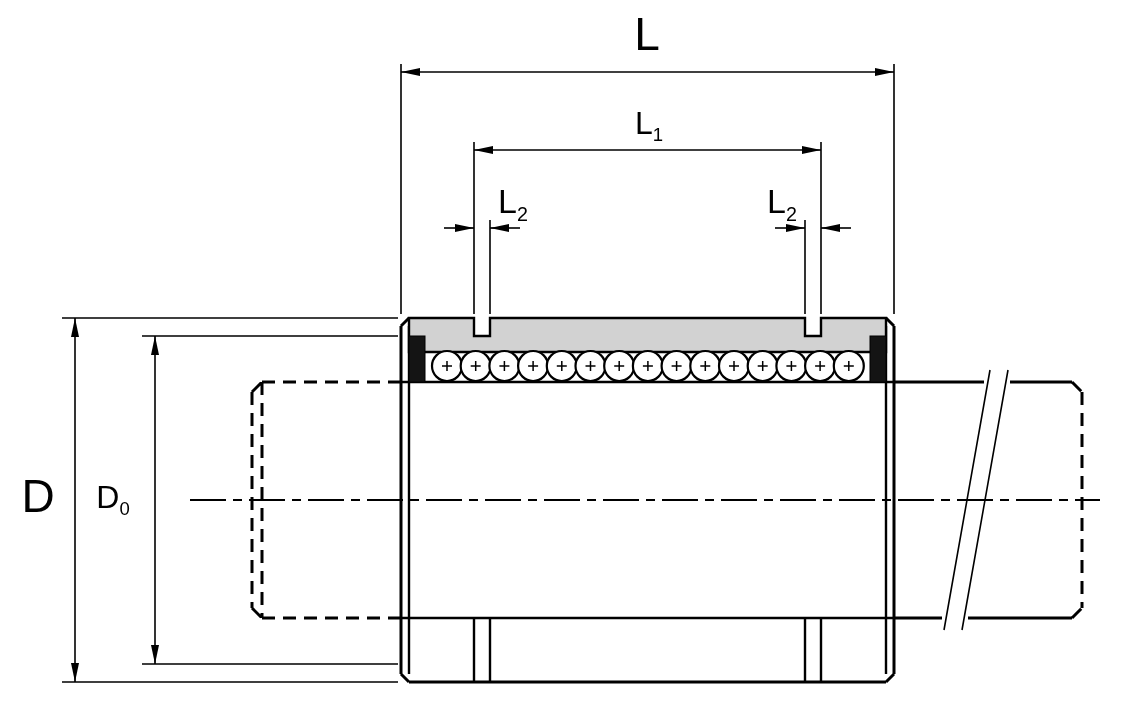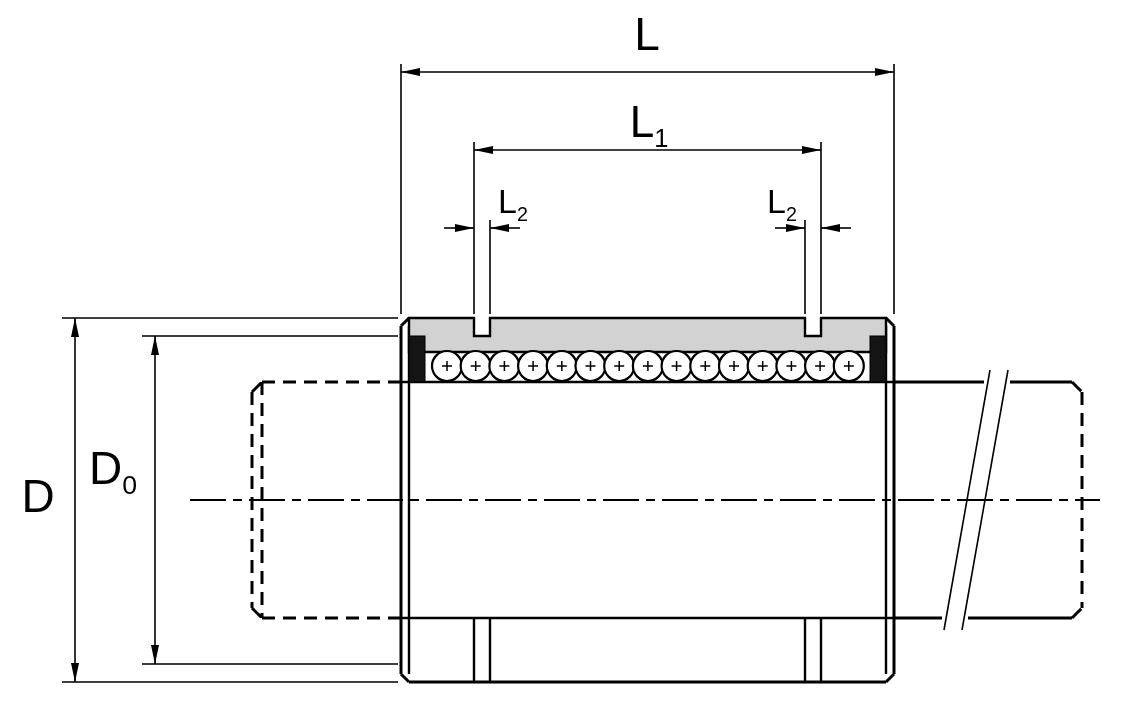--- a/index.html
+++ b/index.html
@@ -121,28 +121,28 @@
 
     <g>
       <path class="thin" d="M142,336 H398 M142,664 H398"></path>
       <line class="thin" x1="155" y1="336" x2="155" y2="664" marker-start="url(#arw)" marker-end="url(#arw)"></line>
     </g>
   </svg>
 
   <div class="dim-label" style="left:647px; top:38px; font-size:46px;">
     <span>L</span><sub></sub>
   </div>
-  <div class="dim-label" style="left:649px; top:126px; font-size:44px;">
+  <div class="dim-label" style="left:649px; top:126px; font-size:32px;">
     <span>L</span><sub>1</sub>
   </div>
   <div class="dim-label" style="left:513px; top:204px; font-size:34px;">
     <span>L</span><sub>2</sub>
   </div>
   <div class="dim-label" style="left:782px; top:204px; font-size:34px;">
     <span>L</span><sub>2</sub>
   </div>
   <div class="dim-label" style="left:38px; top:500px; font-size:46px;">
     <span>D</span><sub></sub>
   </div>
-  <div class="dim-label" style="left:113px; top:472px; font-size:46px;">
+  <div class="dim-label" style="left:113px; top:500px; font-size:32px;">
     <span>D</span><sub>0</sub>
   </div>
 </div>
 
 </body></html>

